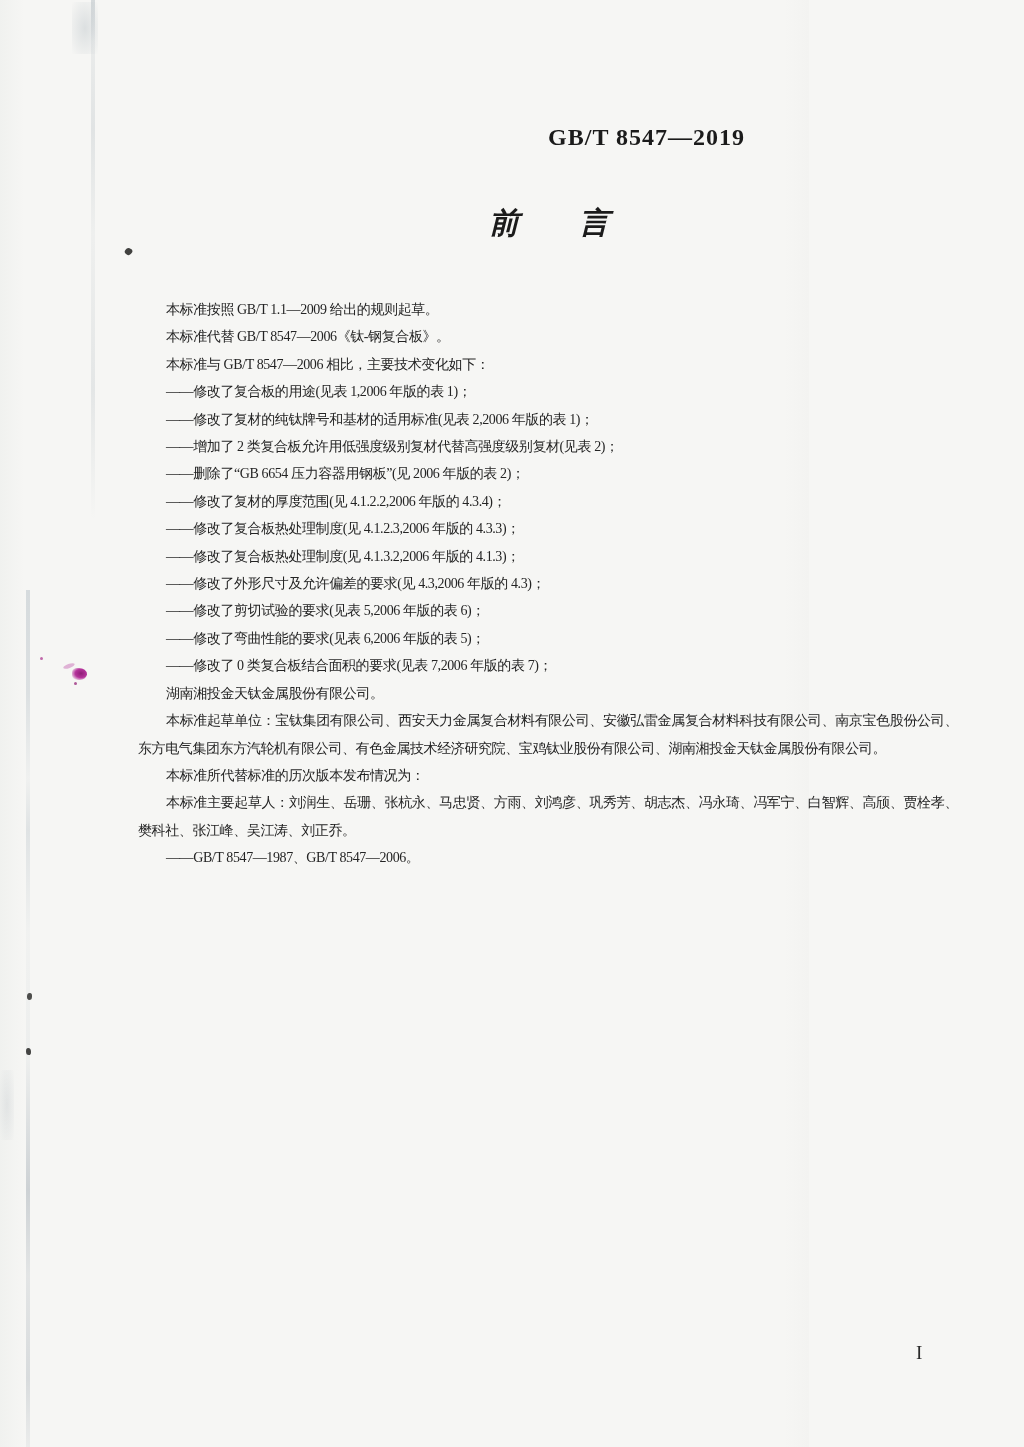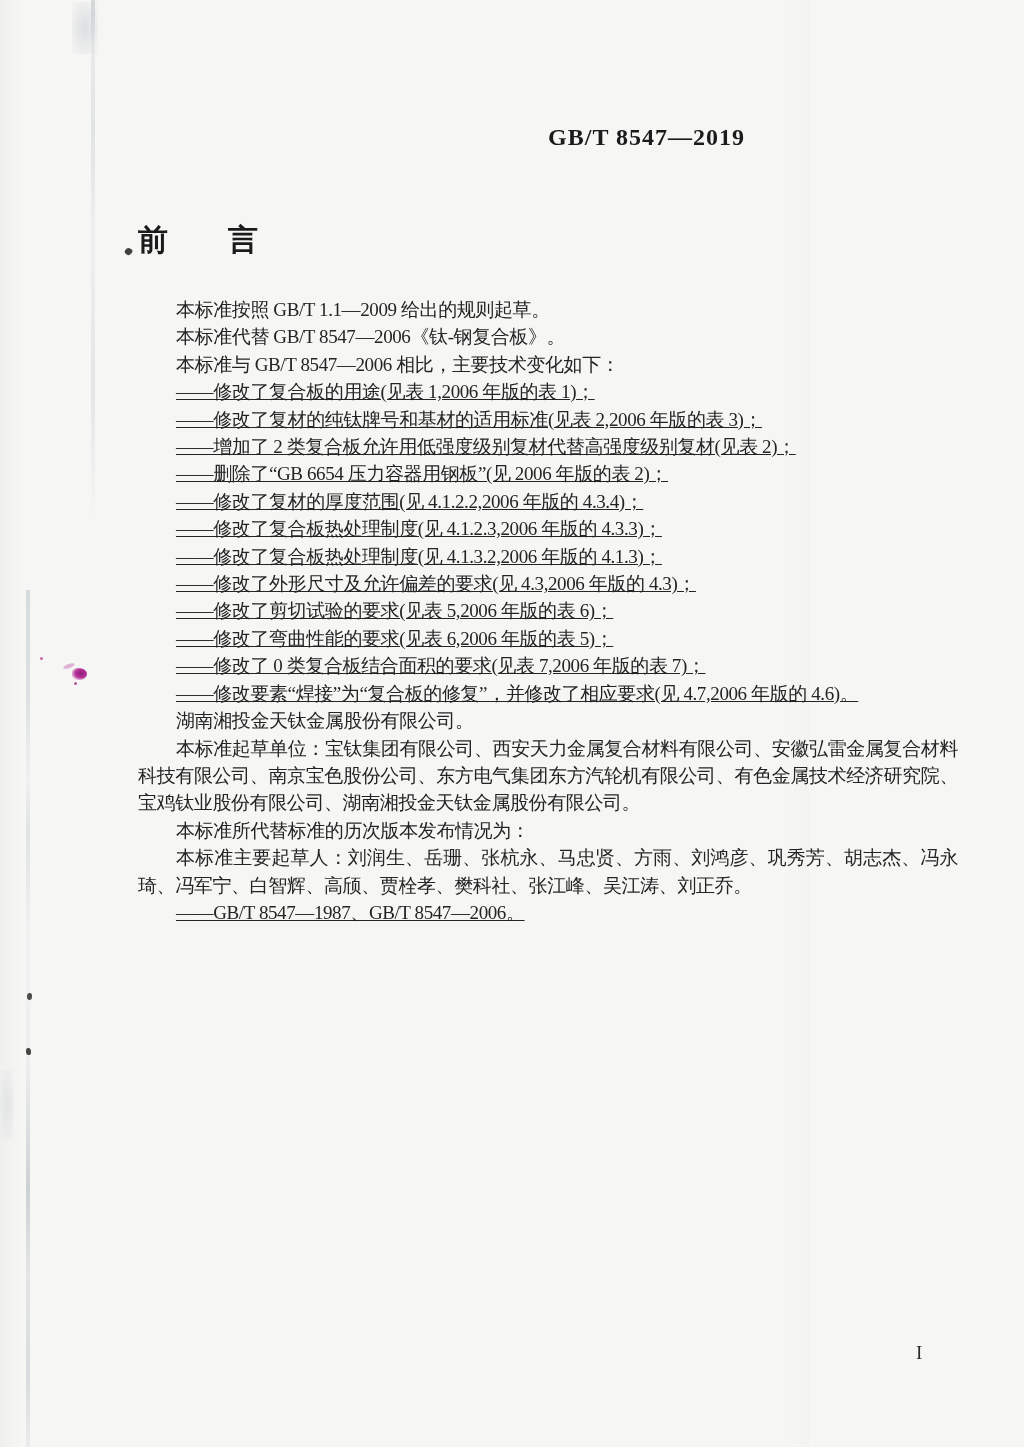--- a/index.html
+++ b/index.html
@@ -17,37 +17,38 @@
   }
   .std-code {
     position: absolute;
     top: 124px; right: 64px;
     font-size: 24px; font-weight: bold;
     letter-spacing: 1px;
     color: #1b1b1b;
   }
   .doc-title {
     position: absolute;
-    top: 220px; left: 138px; width: 822px;
-    text-align: left;
+    top: 203px; left: 138px; width: 822px;
+    text-align: center;
     font-size: 30px; font-weight: bold;
     white-space: pre;
     color: #1b1b1b;
+    font-style: italic;
   }
   .body-text {
     position: absolute;
     top: 296px; left: 138px; width: 820px;
-    font-size: 19px;
+    font-size: 14px;
     line-height: 27.4px;
     letter-spacing: -0.4px;
     text-align: justify;
     color: #242424;
   }
   .body-text p { margin: 0; text-indent: 2em; }
-  .body-text p.dash { text-indent: 2em; text-decoration: underline; }
+  .body-text p.dash { text-indent: 2em; }
   .page-number {
     position: absolute;
     top: 1342px; left: 916px;
     font-size: 19px; color: #2a2a2a;
   }
   
   .artifact { position: absolute; pointer-events: none; }
   .streak-top {
     left: 91px; top: 0; width: 4px; height: 520px;
     background: linear-gradient(to bottom,
@@ -87,31 +88,30 @@
 
   <div class="std-code">GB/T 8547—2019</div>
 
   <h1 class="doc-title" style="margin:0; font-size:30px;">前　　言</h1>
 
   <div class="body-text">
       <p class="para body">本标准按照 GB/T 1.1—2009 给出的规则起草。</p>
       <p class="para body">本标准代替 GB/T 8547—2006《钛-钢复合板》。</p>
       <p class="para body">本标准与 GB/T 8547—2006 相比，主要技术变化如下：</p>
       <p class="para dash">——修改了复合板的用途(见表 1,2006 年版的表 1)；</p>
-      <p class="para dash">——修改了复材的纯钛牌号和基材的适用标准(见表 2,2006 年版的表 3)；</p>
+      <p class="para dash">——修改了复材的纯钛牌号和基材的适用标准(见表 2,2006 年版的表 1)；</p>
       <p class="para dash">——增加了 2 类复合板允许用低强度级别复材代替高强度级别复材(见表 2)；</p>
       <p class="para dash">——删除了“GB 6654 压力容器用钢板”(见 2006 年版的表 2)；</p>
       <p class="para dash">——修改了复材的厚度范围(见 4.1.2.2,2006 年版的 4.3.4)；</p>
       <p class="para dash">——修改了复合板热处理制度(见 4.1.2.3,2006 年版的 4.3.3)；</p>
       <p class="para dash">——修改了复合板热处理制度(见 4.1.3.2,2006 年版的 4.1.3)；</p>
       <p class="para dash">——修改了外形尺寸及允许偏差的要求(见 4.3,2006 年版的 4.3)；</p>
       <p class="para dash">——修改了剪切试验的要求(见表 5,2006 年版的表 6)；</p>
       <p class="para dash">——修改了弯曲性能的要求(见表 6,2006 年版的表 5)；</p>
       <p class="para dash">——修改了 0 类复合板结合面积的要求(见表 7,2006 年版的表 7)；</p>
-      <p class="para dash">——修改要素“焊接”为“复合板的修复”，并修改了相应要求(见 4.7,2006 年版的 4.6)。</p>
       <p class="para body">湖南湘投金天钛金属股份有限公司。</p>
       <p class="para body">本标准起草单位：宝钛集团有限公司、西安天力金属复合材料有限公司、安徽弘雷金属复合材料科技有限公司、南京宝色股份公司、东方电气集团东方汽轮机有限公司、有色金属技术经济研究院、宝鸡钛业股份有限公司、湖南湘投金天钛金属股份有限公司。</p>
       <p class="para body">本标准所代替标准的历次版本发布情况为：</p>
       <p class="para body">本标准主要起草人：刘润生、岳珊、张杭永、马忠贤、方雨、刘鸿彦、巩秀芳、胡志杰、冯永琦、冯军宁、白智辉、高颀、贾栓孝、樊科社、张江峰、吴江涛、刘正乔。</p>
       <p class="para dash">——GB/T 8547—1987、GB/T 8547—2006。</p>
     </div>
 
   <div class="page-number">I</div>
 
   <div class="artifact streak-top"></div>

